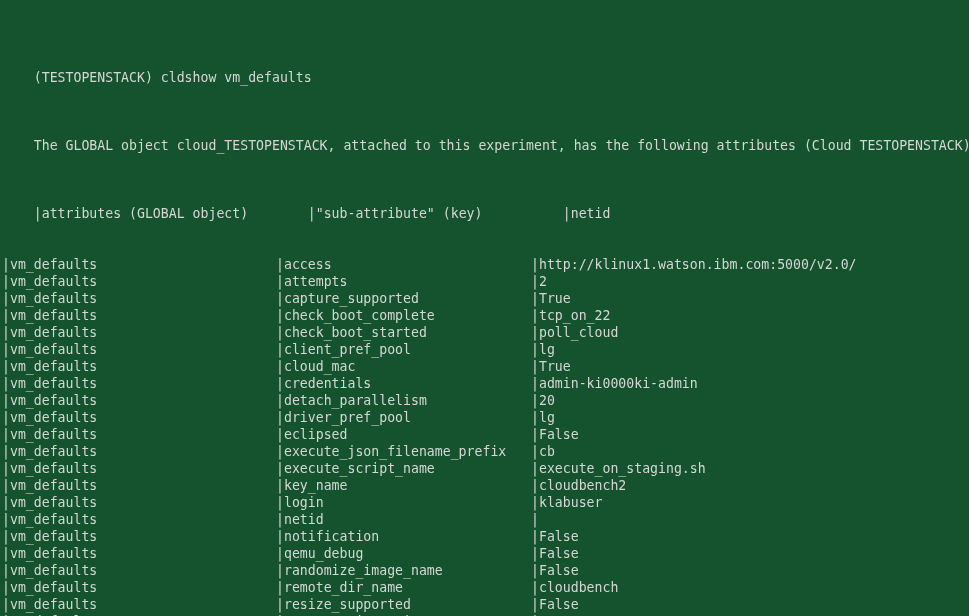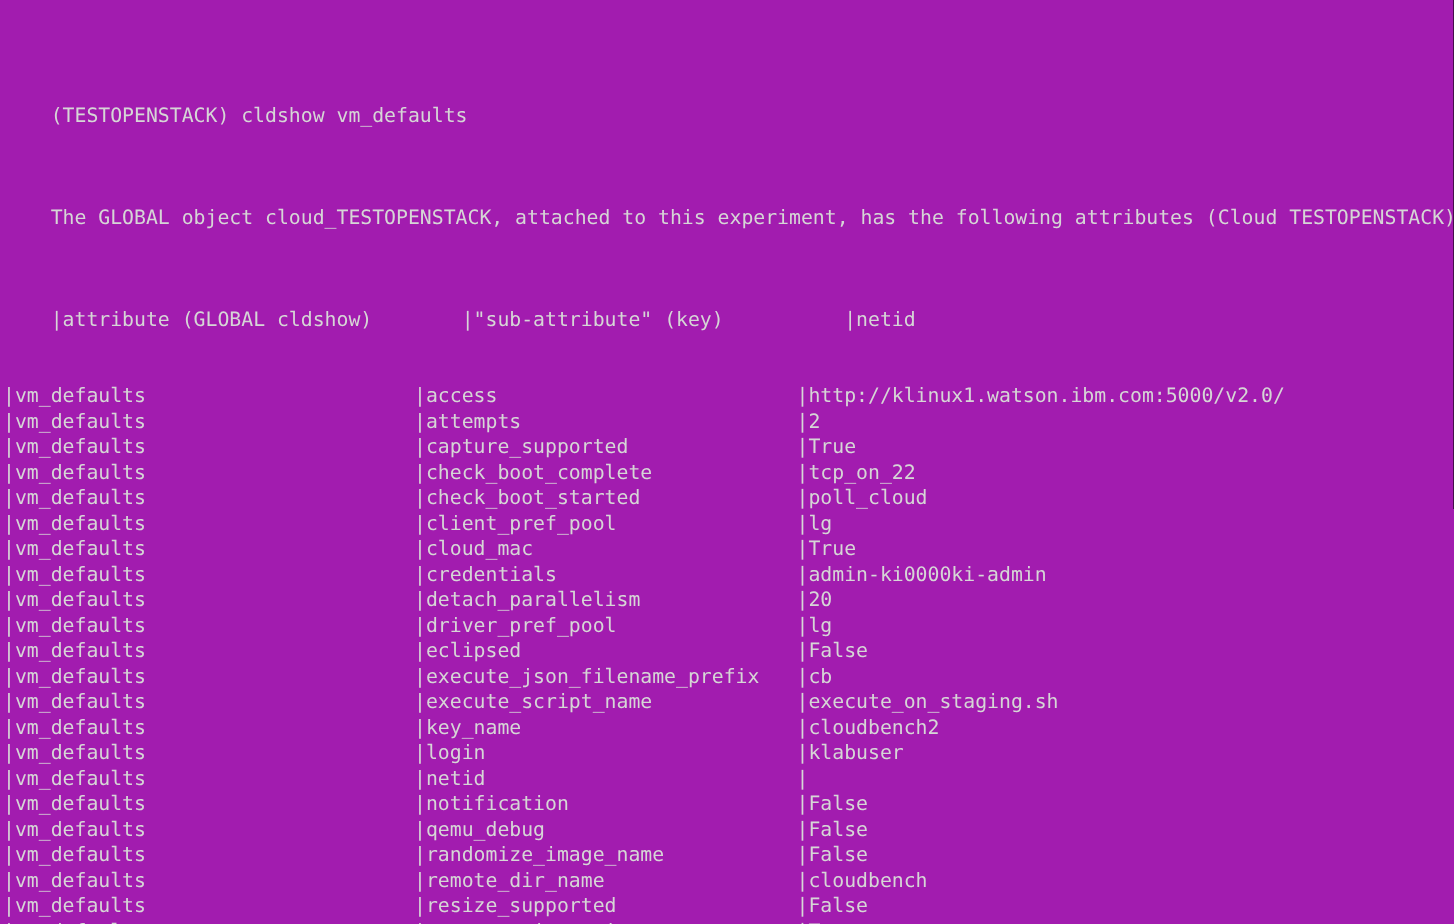--- a/index.html
+++ b/index.html
@@ -9,21 +9,21 @@
   }
   body {
     width: 969px;
     height: 616px;
     overflow: hidden;
     font-family: "DejaVu Sans Mono", "Liberation Mono", monospace;
   }
   #terminal {
     width: 969px;
     height: 616px;
-    background: #a21caf;
+    background: #14532d;
     color: #d6d6d6;
     font-family: "DejaVu Sans Mono", "Liberation Mono", monospace;
     font-size: 13.2px;
     line-height: 17px;
     padding: 1px 0 0 2px;
     box-sizing: border-box;
     overflow: hidden;
     white-space: pre;
     letter-spacing: 0px;
   }
@@ -58,18 +58,18 @@
 
   <div class="line">
     <span>(TESTOPENSTACK) cldshow vm_defaults</span>
   </div>
 
   <div class="line">
     <span>The GLOBAL object cloud_TESTOPENSTACK, attached to this experiment, has the following attributes (Cloud TESTOPENSTACK) :</span>
   </div>
 
   <div class="row">
-    <span class="cell col-attr"><span class="pipe">|</span><span>attribute (GLOBAL cldshow)</span></span><span class="cell col-key"><span class="pipe">|</span><span>"sub-attribute" (key)</span></span><span class="cell col-value"><span class="pipe">|</span><span>netid</span></span>
+    <span class="cell col-attr"><span class="pipe">|</span><span>attributes (GLOBAL object)</span></span><span class="cell col-key"><span class="pipe">|</span><span>"sub-attribute" (key)</span></span><span class="cell col-value"><span class="pipe">|</span><span>netid</span></span>
   </div>
 
   <div id="table-body"><div class="row"><span class="cell col-attr"><span class="pipe">|</span><span>vm_defaults</span></span><span class="cell col-key"><span class="pipe">|</span><span>access</span></span><span class="cell col-value"><span class="pipe">|</span><span>http://klinux1.watson.ibm.com:5000/v2.0/</span></span></div><div class="row"><span class="cell col-attr"><span class="pipe">|</span><span>vm_defaults</span></span><span class="cell col-key"><span class="pipe">|</span><span>attempts</span></span><span class="cell col-value"><span class="pipe">|</span><span>2</span></span></div><div class="row"><span class="cell col-attr"><span class="pipe">|</span><span>vm_defaults</span></span><span class="cell col-key"><span class="pipe">|</span><span>capture_supported</span></span><span class="cell col-value"><span class="pipe">|</span><span>True</span></span></div><div class="row"><span class="cell col-attr"><span class="pipe">|</span><span>vm_defaults</span></span><span class="cell col-key"><span class="pipe">|</span><span>check_boot_complete</span></span><span class="cell col-value"><span class="pipe">|</span><span>tcp_on_22</span></span></div><div class="row"><span class="cell col-attr"><span class="pipe">|</span><span>vm_defaults</span></span><span class="cell col-key"><span class="pipe">|</span><span>check_boot_started</span></span><span class="cell col-value"><span class="pipe">|</span><span>poll_cloud</span></span></div><div class="row"><span class="cell col-attr"><span class="pipe">|</span><span>vm_defaults</span></span><span class="cell col-key"><span class="pipe">|</span><span>client_pref_pool</span></span><span class="cell col-value"><span class="pipe">|</span><span>lg</span></span></div><div class="row"><span class="cell col-attr"><span class="pipe">|</span><span>vm_defaults</span></span><span class="cell col-key"><span class="pipe">|</span><span>cloud_mac</span></span><span class="cell col-value"><span class="pipe">|</span><span>True</span></span></div><div class="row"><span class="cell col-attr"><span class="pipe">|</span><span>vm_defaults</span></span><span class="cell col-key"><span class="pipe">|</span><span>credentials</span></span><span class="cell col-value"><span class="pipe">|</span><span>admin-ki0000ki-admin</span></span></div><div class="row"><span class="cell col-attr"><span class="pipe">|</span><span>vm_defaults</span></span><span class="cell col-key"><span class="pipe">|</span><span>detach_parallelism</span></span><span class="cell col-value"><span class="pipe">|</span><span>20</span></span></div><div class="row"><span class="cell col-attr"><span class="pipe">|</span><span>vm_defaults</span></span><span class="cell col-key"><span class="pipe">|</span><span>driver_pref_pool</span></span><span class="cell col-value"><span class="pipe">|</span><span>lg</span></span></div><div class="row"><span class="cell col-attr"><span class="pipe">|</span><span>vm_defaults</span></span><span class="cell col-key"><span class="pipe">|</span><span>eclipsed</span></span><span class="cell col-value"><span class="pipe">|</span><span>False</span></span></div><div class="row"><span class="cell col-attr"><span class="pipe">|</span><span>vm_defaults</span></span><span class="cell col-key"><span class="pipe">|</span><span>execute_json_filename_prefix</span></span><span class="cell col-value"><span class="pipe">|</span><span>cb</span></span></div><div class="row"><span class="cell col-attr"><span class="pipe">|</span><span>vm_defaults</span></span><span class="cell col-key"><span class="pipe">|</span><span>execute_script_name</span></span><span class="cell col-value"><span class="pipe">|</span><span>execute_on_staging.sh</span></span></div><div class="row"><span class="cell col-attr"><span class="pipe">|</span><span>vm_defaults</span></span><span class="cell col-key"><span class="pipe">|</span><span>key_name</span></span><span class="cell col-value"><span class="pipe">|</span><span>cloudbench2</span></span></div><div class="row"><span class="cell col-attr"><span class="pipe">|</span><span>vm_defaults</span></span><span class="cell col-key"><span class="pipe">|</span><span>login</span></span><span class="cell col-value"><span class="pipe">|</span><span>klabuser</span></span></div><div class="row"><span class="cell col-attr"><span class="pipe">|</span><span>vm_defaults</span></span><span class="cell col-key"><span class="pipe">|</span><span>netid</span></span><span class="cell col-value"><span class="pipe">|</span><span></span></span></div><div class="row"><span class="cell col-attr"><span class="pipe">|</span><span>vm_defaults</span></span><span class="cell col-key"><span class="pipe">|</span><span>notification</span></span><span class="cell col-value"><span class="pipe">|</span><span>False</span></span></div><div class="row"><span class="cell col-attr"><span class="pipe">|</span><span>vm_defaults</span></span><span class="cell col-key"><span class="pipe">|</span><span>qemu_debug</span></span><span class="cell col-value"><span class="pipe">|</span><span>False</span></span></div><div class="row"><span class="cell col-attr"><span class="pipe">|</span><span>vm_defaults</span></span><span class="cell col-key"><span class="pipe">|</span><span>randomize_image_name</span></span><span class="cell col-value"><span class="pipe">|</span><span>False</span></span></div><div class="row"><span class="cell col-attr"><span class="pipe">|</span><span>vm_defaults</span></span><span class="cell col-key"><span class="pipe">|</span><span>remote_dir_name</span></span><span class="cell col-value"><span class="pipe">|</span><span>cloudbench</span></span></div><div class="row"><span class="cell col-attr"><span class="pipe">|</span><span>vm_defaults</span></span><span class="cell col-key"><span class="pipe">|</span><span>resize_supported</span></span><span class="cell col-value"><span class="pipe">|</span><span>False</span></span></div><div class="row"><span class="cell col-attr"><span class="pipe">|</span><span>vm_defaults</span></span><span class="cell col-key"><span class="pipe">|</span><span>run_generic_scripts</span></span><span class="cell col-value"><span class="pipe">|</span><span>True</span></span></div></div>
 
 </div>
 
 </body></html>

